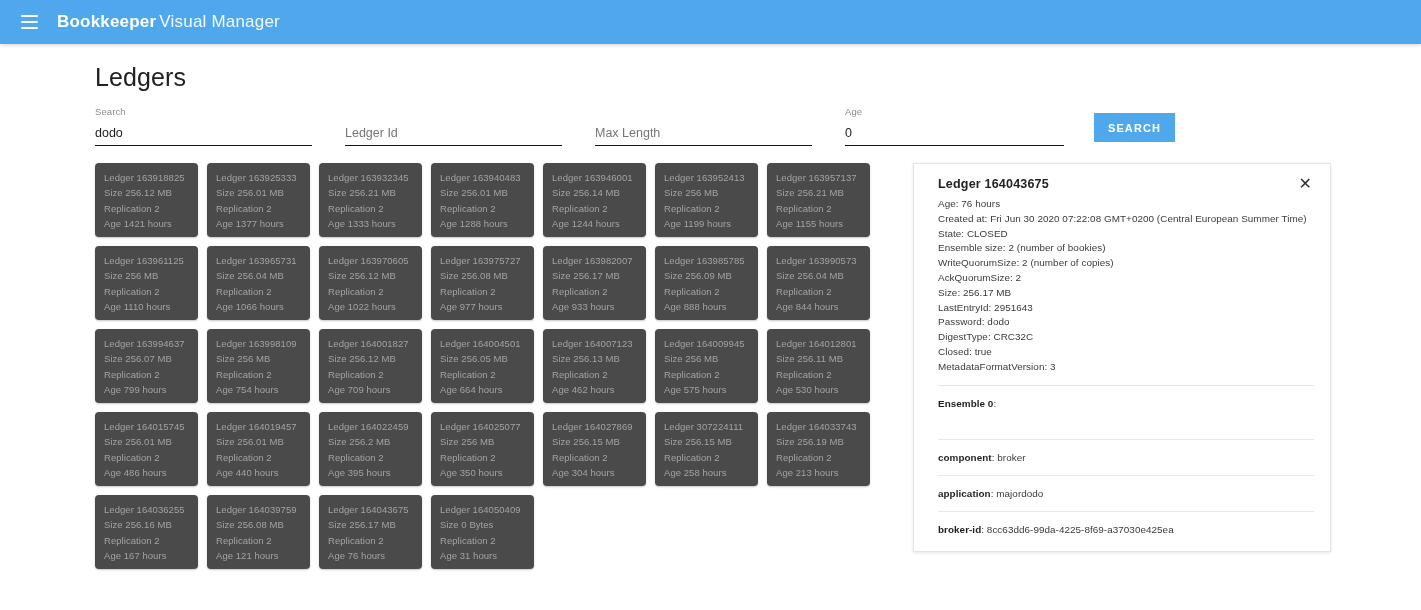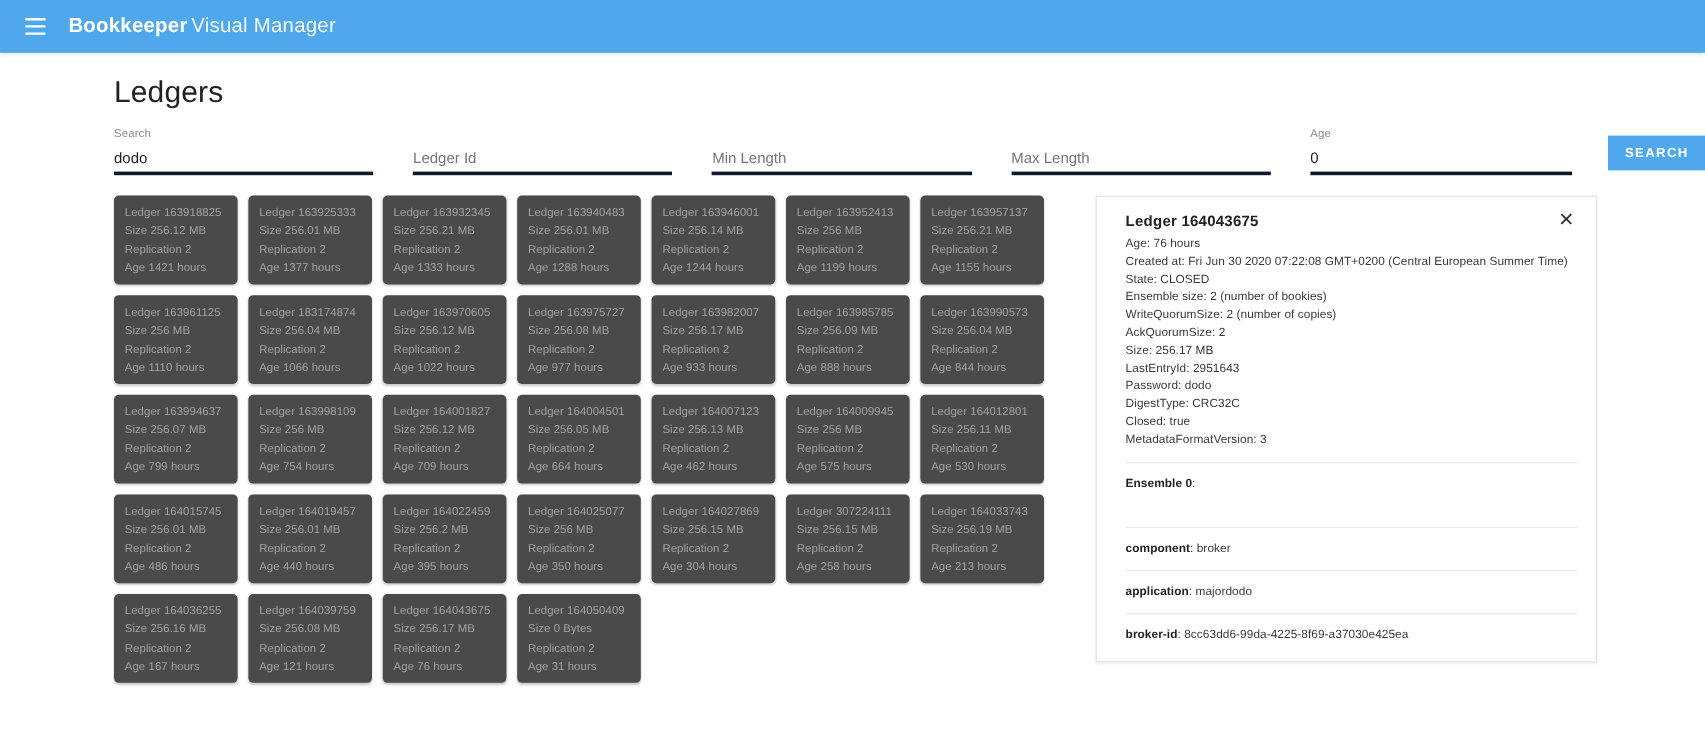--- a/index.html
+++ b/index.html
@@ -76,21 +76,21 @@
     position: absolute;
     top: 0; left: 0;
     font-size: 9.5px;
     color: #8c8c8c;
     letter-spacing: .1px;
   }
   .field input {
     border: none;
     outline: none;
     background: transparent;
-    border-bottom: 3px solid #0f172a;
+    border-bottom: 1px solid #0f172a;
     font-family: "Liberation Sans", sans-serif;
     font-size: 12.5px;
     color: #212121;
     padding: 0 0 4px 0;
     height: 22px;
     width: 100%;
   }
   .field input::placeholder { color: #757575; }
 
   .f-search  { width: 217px; }
@@ -217,23 +217,20 @@
   <h1 class="page-title">Ledgers</h1>
 
   <div class="searchbar">
     <div class="field f-search">
       <div class="flabel">Search</div>
       <input type="text" value="dodo" style="">
     </div>
     <div class="field f-ledger">
       <input type="text" placeholder="Ledger Id" style="">
     </div>
-    <div class="field f-minlen">
-      <input type="text" placeholder="Min Length" style="">
-    </div>
     <div class="field f-maxlen">
       <input type="text" placeholder="Max Length" style="">
     </div>
     <div class="field f-age">
       <div class="flabel">Age</div>
       <input type="text" value="0" style="">
     </div>
     <button class="search-btn">SEARCH</button>
   </div>
 
@@ -282,21 +279,21 @@
           <div class="line">Replication 2</div>
           <div class="line">Age 1155 hours</div>
         </div>
         <div class="card">
           <div class="line">Ledger 163961125</div>
           <div class="line">Size 256 MB</div>
           <div class="line">Replication 2</div>
           <div class="line">Age 1110 hours</div>
         </div>
         <div class="card">
-          <div class="line">Ledger 183174874</div>
+          <div class="line">Ledger 163965731</div>
           <div class="line">Size 256.04 MB</div>
           <div class="line">Replication 2</div>
           <div class="line">Age 1066 hours</div>
         </div>
         <div class="card">
           <div class="line">Ledger 163970605</div>
           <div class="line">Size 256.12 MB</div>
           <div class="line">Replication 2</div>
           <div class="line">Age 1022 hours</div>
         </div>

